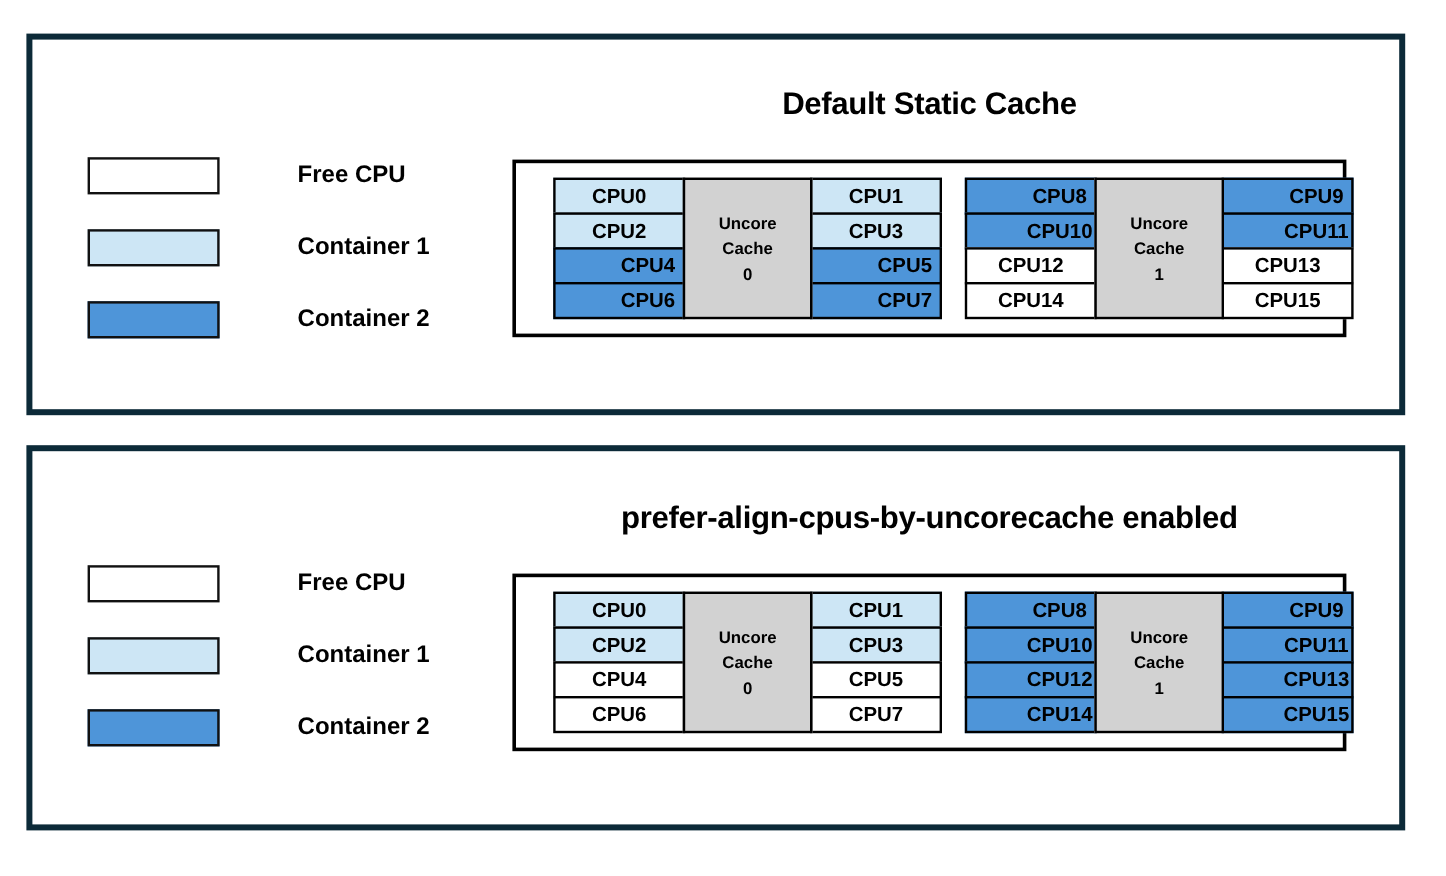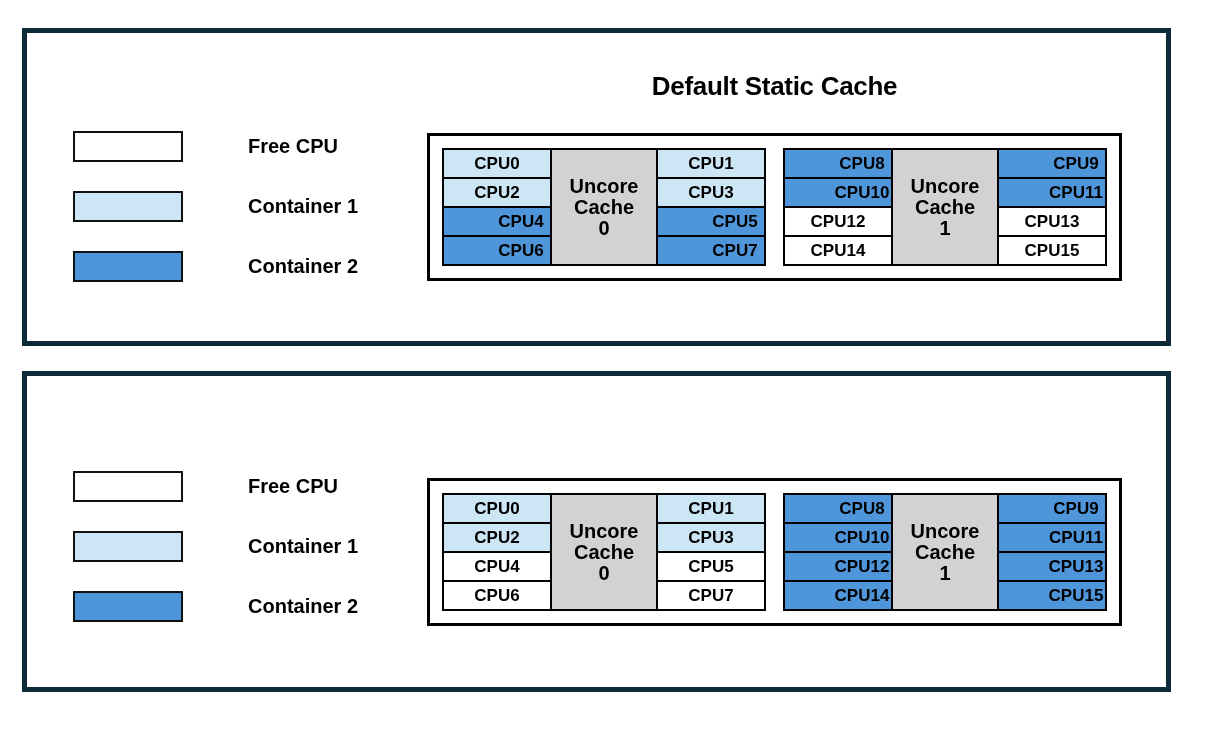--- a/index.html
+++ b/index.html
@@ -52,42 +52,42 @@
     left: 400px; width: 695px; height: 148px;
     box-sizing: border-box;
     border: 3px solid #000;
     background: #fff;
     display: flex; align-items: center; justify-content: space-between;
     padding: 0 12px;
   }
   #panel-0 .diagram { top: 100px; }
   #panel-1 .diagram { top: 102px; }
 
-  .group { display: flex; align-items: center; }
+  .group { display: flex; align-items: center; margin-left: 19px; }
   .cpu-col { display: flex; flex-direction: column; width: 110px; }
   .cpu-cell {
     height: 31px; margin-top: -2px;
     box-sizing: border-box;
     border: 2px solid #000;
     display: flex; align-items: center; justify-content: center;
     font-weight: 700; font-size: 17px; color: #000;
     background: #fff;
   }
   .cpu-col .cpu-cell:first-child { margin-top: 0; }
   .uncore {
     width: 108px; height: 118px;
     box-sizing: border-box;
     border: 2px solid #000;
     margin: 0 -2px;
     background: var(--uncore-cache-bg, #d2d2d2);
     display: flex; align-items: center; justify-content: center;
     text-align: center;
     position: relative; z-index: 1;
   }
-  .uncore-line { display: block; font-weight: 700; font-size: 20px; line-height: 21px; color: #000; }
+  .uncore-line { display: block; font-weight: 700; font-size: 14px; line-height: 21px; color: #000; }
 
   .state-free       { background: var(--free-cpu, #ffffff); }
   .state-container1 { background: var(--container1, #cde6f5); }
   .state-container2 { background: var(--container2, #4e95d9); padding-left: 48px; }
 </style>
 </head>
 <body>
 
 <section class="panel" id="panel-0">
   <h2 class="panel-title">Default Static Cache</h2>
@@ -148,20 +148,21 @@
         <div class="cpu-cell state-container2">CPU9</div>
         <div class="cpu-cell state-container2">CPU11</div>
         <div class="cpu-cell state-free">CPU13</div>
         <div class="cpu-cell state-free">CPU15</div>
       </div>
     </div>
   </div>
 </section>
 
 <section class="panel" id="panel-1">
+  <h2 class="panel-title">prefer-align-cpus-by-uncorecache enabled</h2>
 
   <div class="legend">
     <div class="legend-row">
       <span class="legend-swatch state-free"></span>
       <span class="legend-label">Free CPU</span>
     </div>
     <div class="legend-row">
       <span class="legend-swatch state-container1"></span>
       <span class="legend-label">Container 1</span>
     </div>

